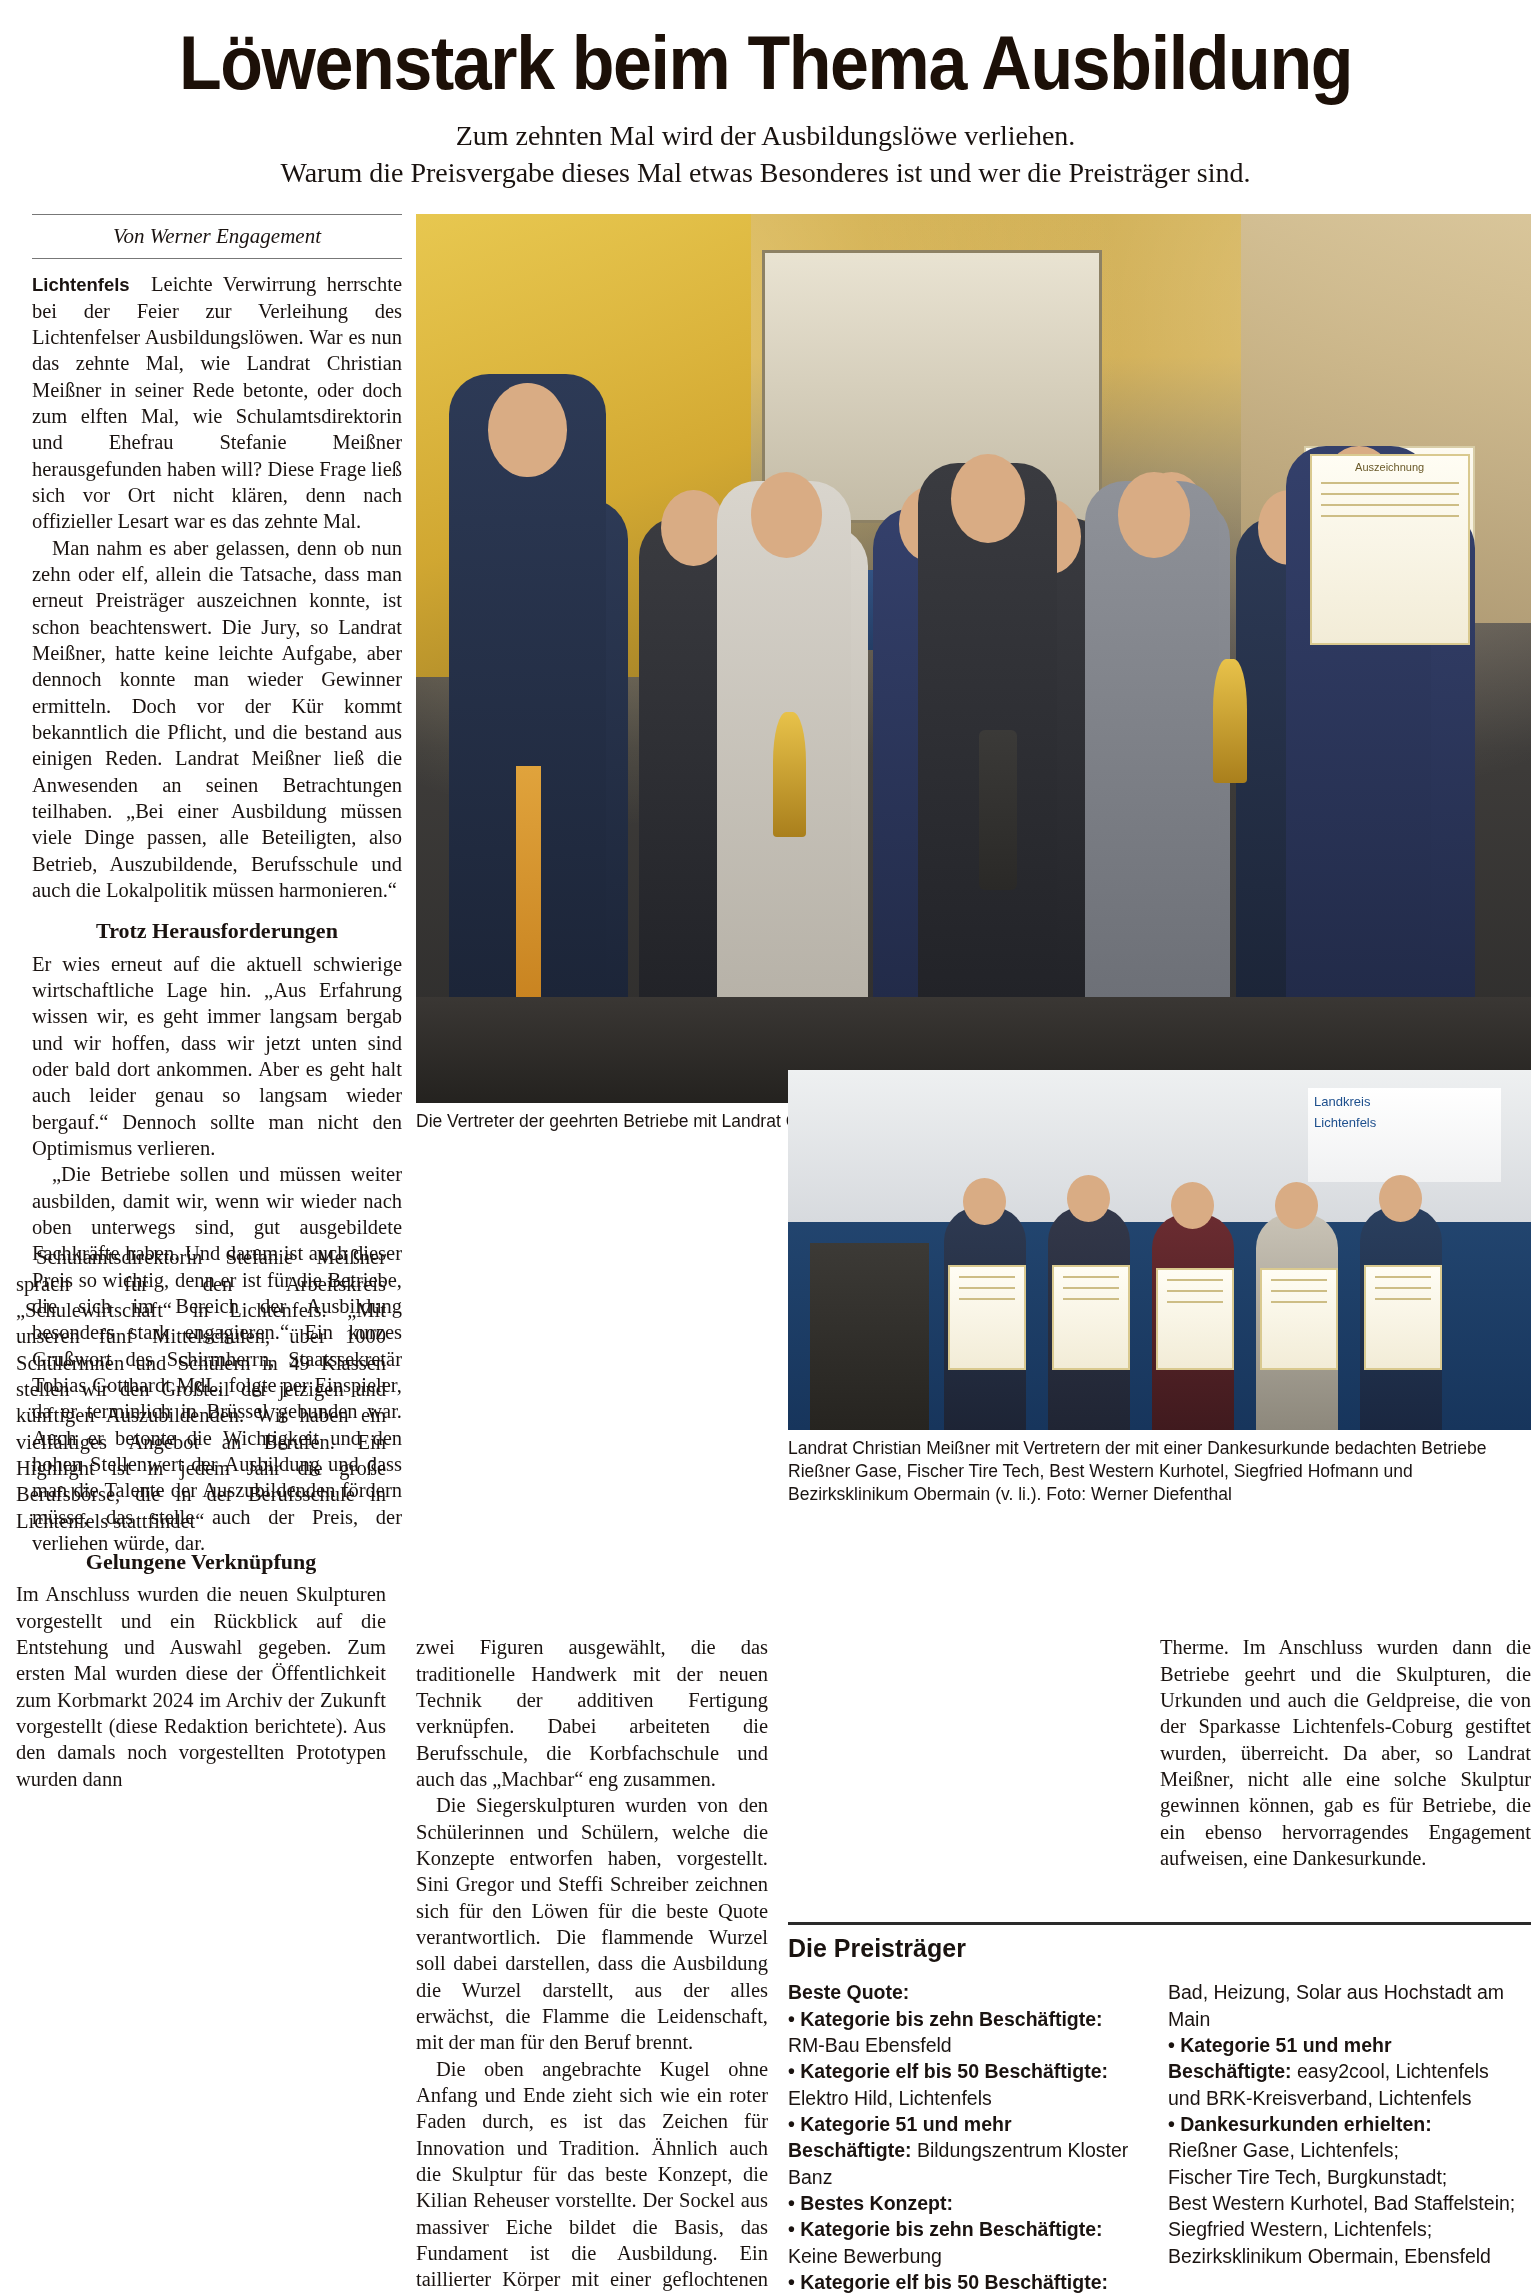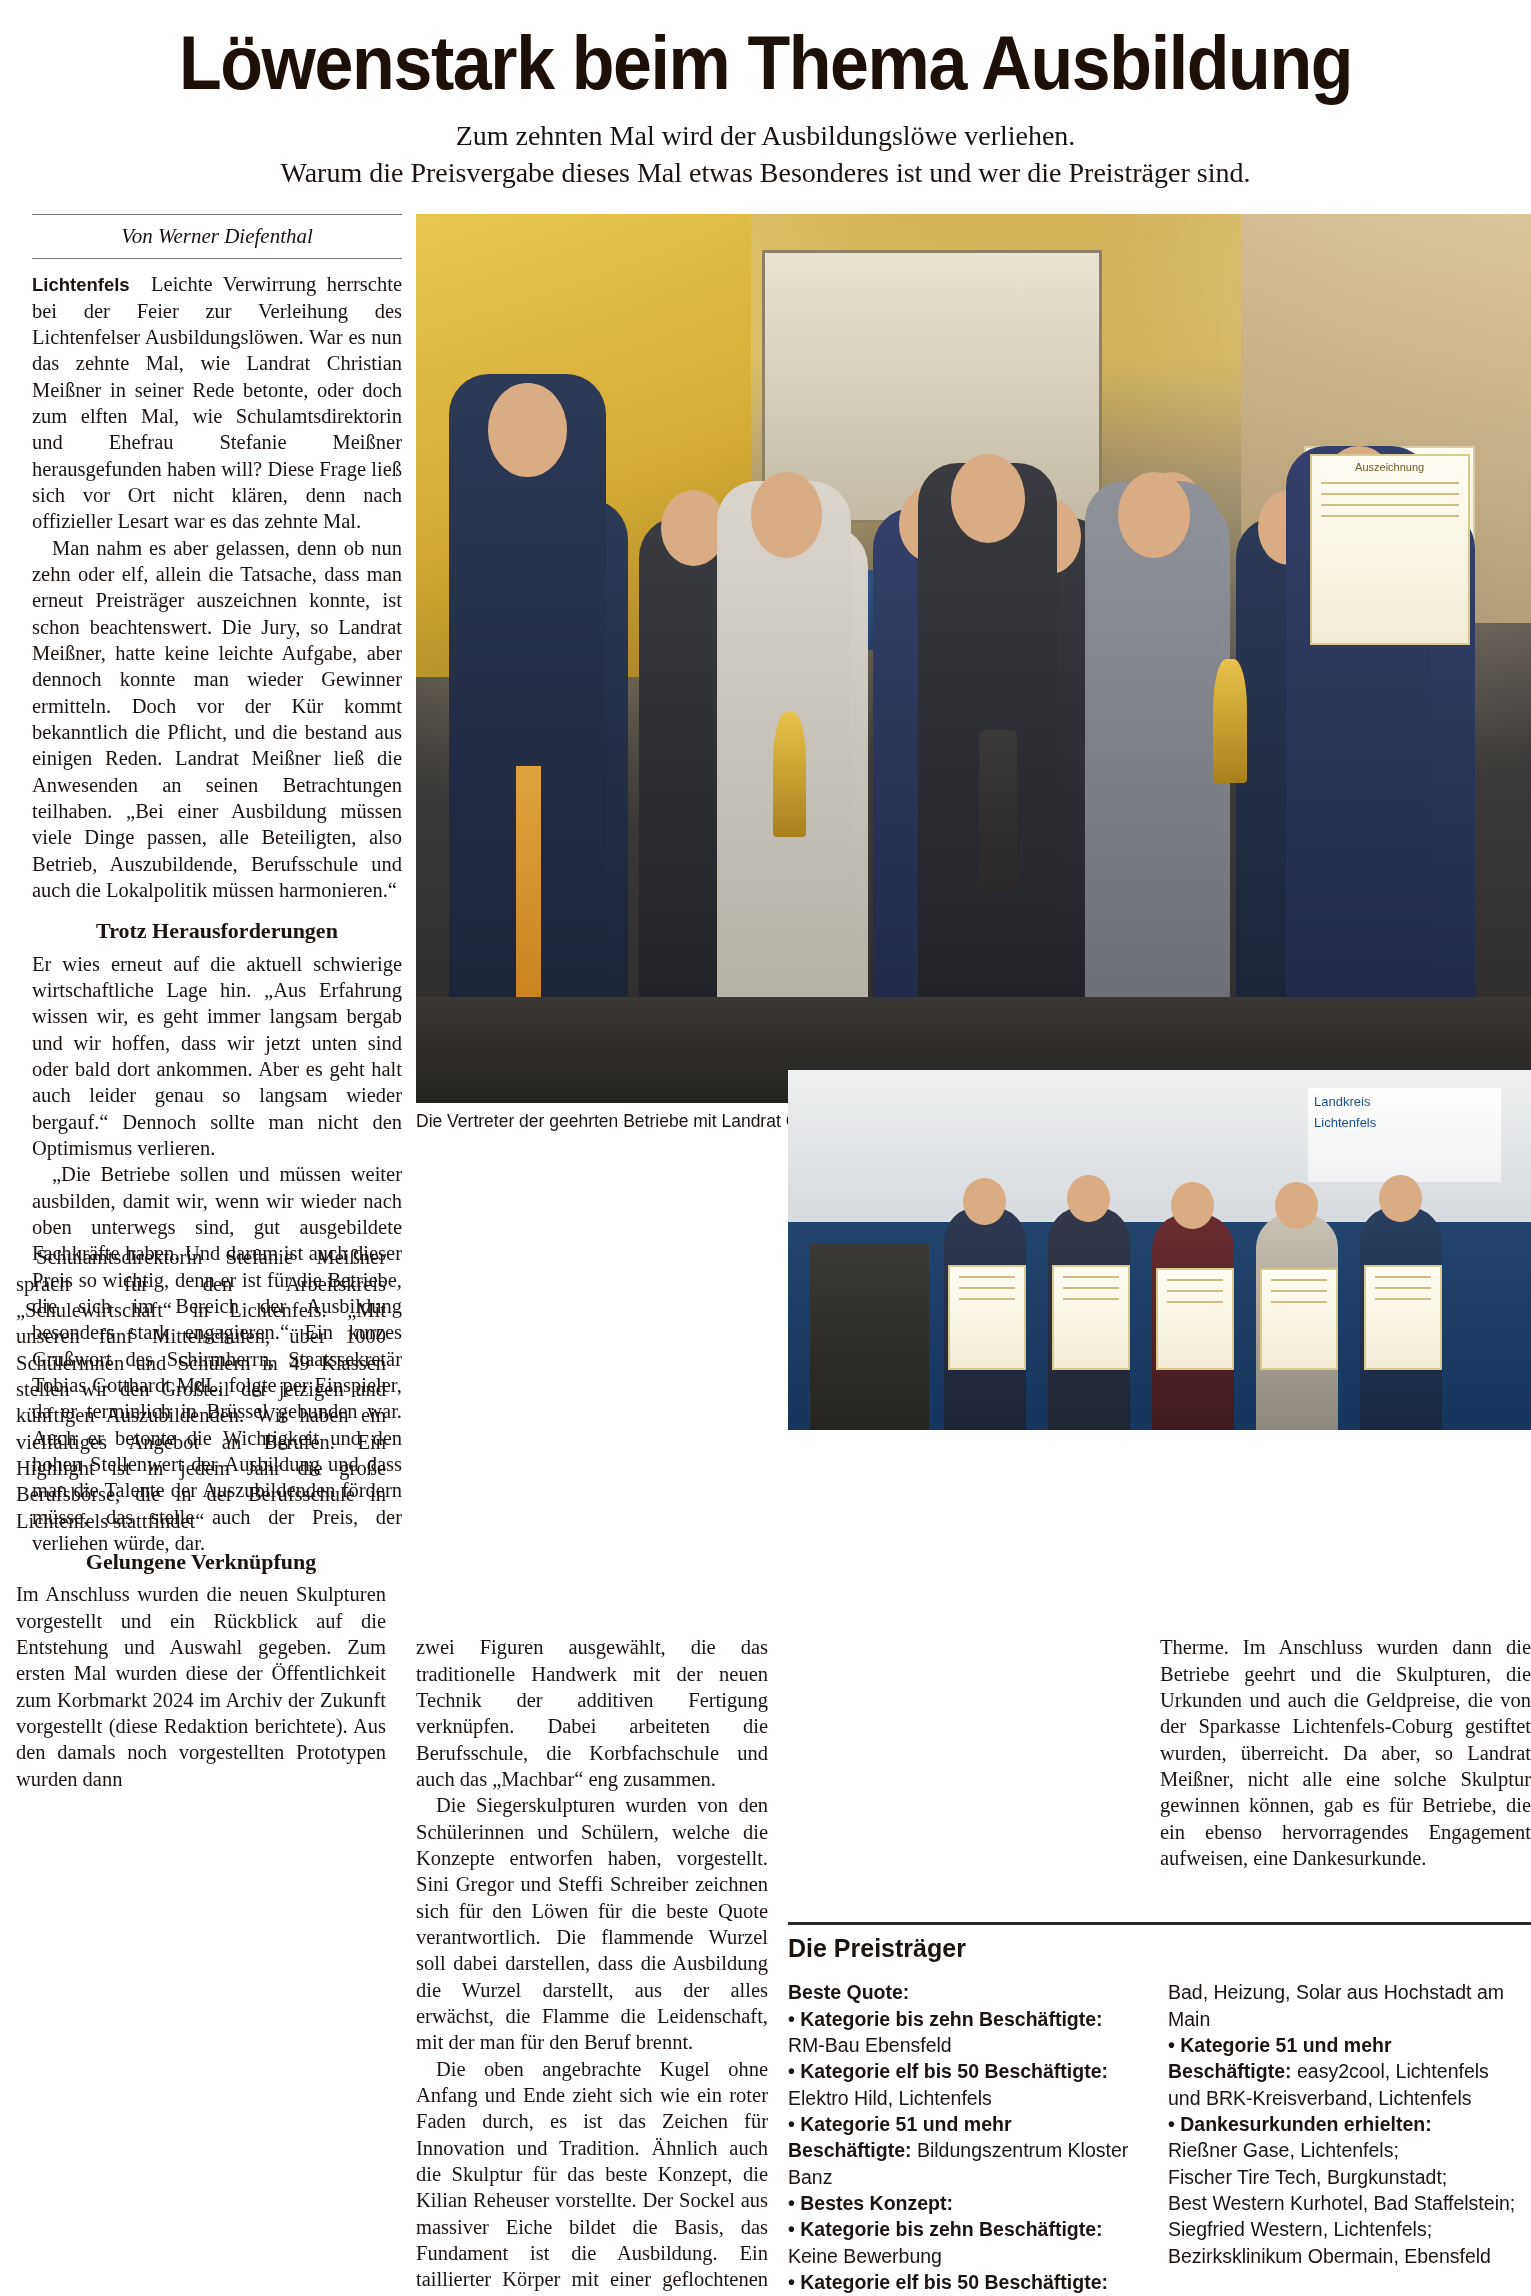--- a/index.html
+++ b/index.html
@@ -159,21 +159,21 @@
     <div>Warum die Preisvergabe dieses Mal etwas Besonderes ist und wer die Preisträger sind.</div>
   </div>
 
   <div class="body-area">
     <div style="position:relative;height:860px;">
 
       <div class="col c1">
 
         <div class="byline-box">
           <div class="rule-thin"></div>
-          <div class="byline">Von Werner Diefenthal</div>
+          <div class="byline">Von Werner Engagement</div>
           <div class="rule-thin"></div>
         </div>
 
         <div class="bodytext" style="margin-top:12px;">
           <p class="noindent"><span class="dateline">Lichtenfels</span>&nbsp;&nbsp;<span>Leichte Verwirrung herrschte bei der Feier zur Verleihung des Lichtenfelser Ausbildungslöwen. War es nun das zehnte Mal, wie Landrat Christian Meißner in seiner Rede betonte, oder doch zum elften Mal, wie Schulamtsdirektorin und Ehefrau Stefanie Meißner herausgefunden haben will? Diese Frage ließ sich vor Ort nicht klären, denn nach offizieller Lesart war es das zehnte Mal.</span></p>
           <p>Man nahm es aber gelassen, denn ob nun zehn oder elf, allein die Tatsache, dass man erneut Preisträger auszeichnen konnte, ist schon beachtenswert. Die Jury, so Landrat Meißner, hatte keine leichte Aufgabe, aber dennoch konnte man wieder Gewinner ermitteln. Doch vor der Kür kommt bekanntlich die Pflicht, und die bestand aus einigen Reden. Landrat Meißner ließ die Anwesenden an seinen Betrachtungen teilhaben. „Bei einer Ausbildung müssen viele Dinge passen, alle Beteiligten, also Betrieb, Auszubildende, Berufsschule und auch die Lokalpolitik müssen harmonieren.“</p>
           <div class="subhead">Trotz Herausforderungen</div>
           <p class="noindent">Er wies erneut auf die aktuell schwierige wirtschaftliche Lage hin. „Aus Erfahrung wissen wir, es geht immer langsam bergab und wir hoffen, dass wir jetzt unten sind oder bald dort ankommen. Aber es geht halt auch leider genau so langsam wieder bergauf.“ Dennoch sollte man nicht den Optimismus verlieren.</p>
           <p>„Die Betriebe sollen und müssen weiter ausbilden, damit wir, wenn wir wieder nach oben unterwegs sind, gut ausgebildete Fachkräfte haben. Und darum ist auch dieser Preis so wichtig, denn er ist für die Betriebe, die sich im Bereich der Ausbildung besonders stark engagieren.“ Ein kurzes Grußwort des Schirmherrn, Staatssekretär Tobias Gotthardt MdL, folgte per Einspieler, da er terminlich in Brüssel gebunden war. Auch er betonte die Wichtigkeit und den hohen Stellenwert der Ausbildung und dass man die Talente der Auszubildenden fördern müsse, das stelle auch der Preis, der verliehen würde, dar.</p>
         </div>
@@ -302,20 +302,21 @@
             </div>
 
           <div class="pp" style="left:77%;width:11%;height:62%;background:linear-gradient(180deg,#2a3f5e,#1a2740);"></div>
           <div class="head" style="left:79.5%;top:29%;width:5.8%;height:13%;"></div>
           <div class="doc" style="left:77.5%;top:54%;width:10%;height:28%;">
               <i></i>
               <i></i>
               <i></i>
             </div>
         </div>
+        <div class="cap">Landrat Christian Meißner mit Vertretern der mit einer Dankesurkunde bedachten Betriebe Rießner Gase, Fischer Tire Tech, Best Western Kurhotel, Siegfried Hofmann und Bezirksklinikum Obermain (v. li.). Foto: Werner Diefenthal</div>
       </div>
     </div>
   </div>
 
   <div class="body-area" style="margin-top:0;">
     <div style="position:relative;height:720px;">
 
       <div class="col bodytext" style="position:absolute;left:0;top:-390px;width:370px;">
         <p>Schulamtsdirektorin Stefanie Meißner sprach für den Arbeitskreis „Schulewirtschaft“ in Lichtenfels. „Mit unseren fünf Mittelschulen, über 1000 Schülerinnen und Schülern in 49 Klassen stellen wir den Großteil der jetzigen und künftigen Auszubildenden. Wir haben ein vielfältiges Angebot an Berufen. Ein Highlight ist in jedem Jahr die große Berufsbörse, die in der Berufsschule in Lichtenfels stattfindet“</p>
         <div class="subhead">Gelungene Verknüpfung</div>

